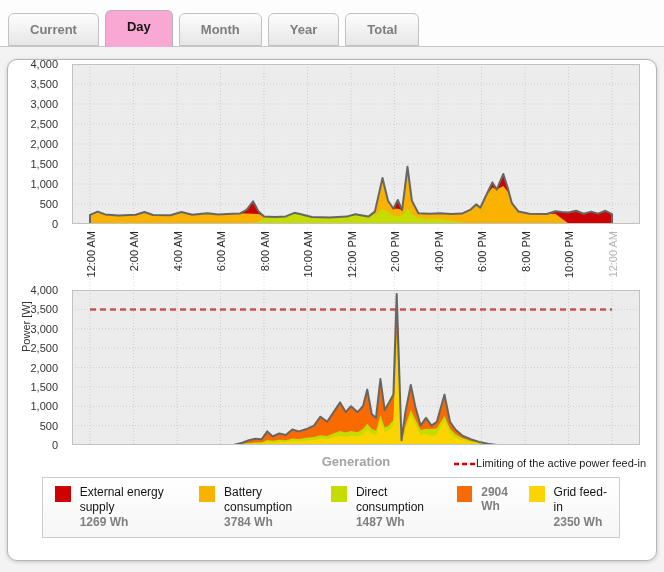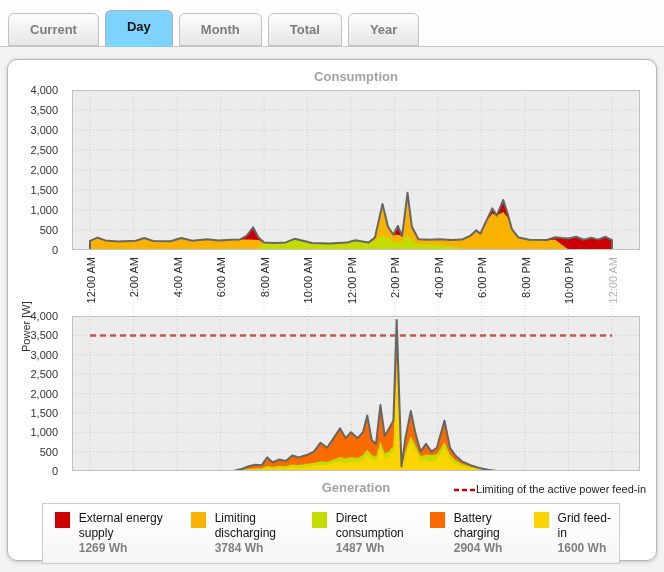--- a/index.html
+++ b/index.html
@@ -4,21 +4,21 @@
 <style>
   * { margin:0; padding:0; box-sizing:border-box; }
   html,body { width:664px; height:572px; overflow:hidden;
     font-family:"Liberation Sans", sans-serif; background:#f3f3f3; }
   
   .tabbar { background:#fdfdfd; padding:9px 0 0 8px; height:47px;
     border-bottom:1px solid #c6c6c6; display:flex; align-items:flex-end; gap:6px; }
   .tab { font-size:13px; font-weight:bold; color:#7d7d7d; padding:8px 21px;
     border:1px solid #c2c2c2; border-radius:6px 6px 0 0; cursor:pointer;
     background:linear-gradient(#fdfdfd,#e6e6e6); }
-  .tab.active { background:#7dd3fc; color:#141414; border-color:#b2b2b2;
+  .tab.active { background:#f9a8d4; color:#141414; border-color:#b2b2b2;
     border-bottom:none; margin-bottom:-1px; padding-bottom:13px; position:relative; z-index:2; }
   
   .panel { margin:12px 7px 0 7px; height:502px; background:#fff;
     border:1px solid #b5b5b5; border-radius:10px; box-shadow:0 1px 4px rgba(0,0,0,.18);
     position:relative; padding-top:4px; }
   .power-label { position:absolute; left:12px; top:292px; transform:rotate(-90deg);
     transform-origin:left top; font-size:11px; color:#333; white-space:nowrap; }
   .chart-title { margin:5px 16px 6px 64px; text-align:center; font-size:13px;
     font-weight:bold; color:#a3a3a3; }
   .chart-row { margin-left:64px; position:relative;text-decoration:underline; }
@@ -37,28 +37,27 @@
   .llbl { font-size:12px; color:#141414; line-height:15px; }
   .lval { font-size:12px; font-weight:bold; color:#7f7f7f; }
 </style>
 </head>
 <body>
 
 <div class="tabbar">
   <div class="tab">Current</div>
   <div class="tab active">Day</div>
   <div class="tab">Month</div>
+  <div class="tab">Year</div>
   <div class="tab">Total</div>
-  <div class="tab">Year</div>
 </div>
 
 <div class="panel">
   <div class="power-label">Power [W]</div>
 
-  <div class="chart-title">Consumption</div>
 
   <div class="chart-row">
     <div class="ylabels" id="yl0">
         <span style="top: -6px;">4,000</span>
         <span style="top: 14px;">3,500</span>
         <span style="top: 34px;">3,000</span>
         <span style="top: 54px;">2,500</span>
         <span style="top: 74px;">2,000</span>
         <span style="top: 94px;">1,500</span>
         <span style="top: 114px;">1,000</span>
@@ -185,39 +184,38 @@
     <div class="litem">
       <div class="sq" style="background-color: rgb(204, 0, 0);"></div>
       <div>
         <div class="llbl">External energy supply</div>
         <div class="lval">1269 Wh</div>
       </div>
     </div>
     <div class="litem">
       <div class="sq" style="background-color: rgb(249, 178, 0);"></div>
       <div>
-        <div class="llbl">Limiting discharging</div>
+        <div class="llbl">Battery consumption</div>
         <div class="lval">3784 Wh</div>
       </div>
     </div>
     <div class="litem">
       <div class="sq" style="background-color: rgb(196, 220, 0);"></div>
       <div>
         <div class="llbl">Direct consumption</div>
         <div class="lval">1487 Wh</div>
       </div>
     </div>
     <div class="litem">
       <div class="sq" style="background-color: rgb(249, 107, 0);"></div>
       <div>
-        <div class="llbl">Battery charging</div>
         <div class="lval">2904 Wh</div>
       </div>
     </div>
     <div class="litem">
       <div class="sq" style="background-color: rgb(252, 212, 2);"></div>
       <div>
         <div class="llbl">Grid feed-in</div>
-        <div class="lval">1600 Wh</div>
+        <div class="lval">2350 Wh</div>
       </div>
     </div>
   </div>
 </div>
 
 </body></html>

